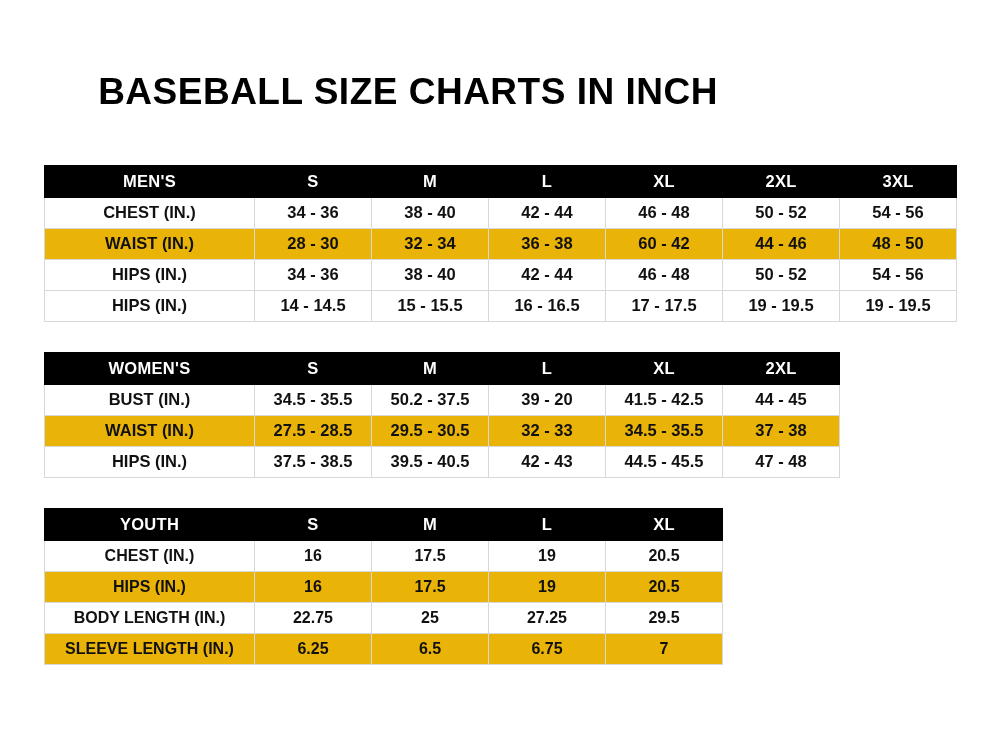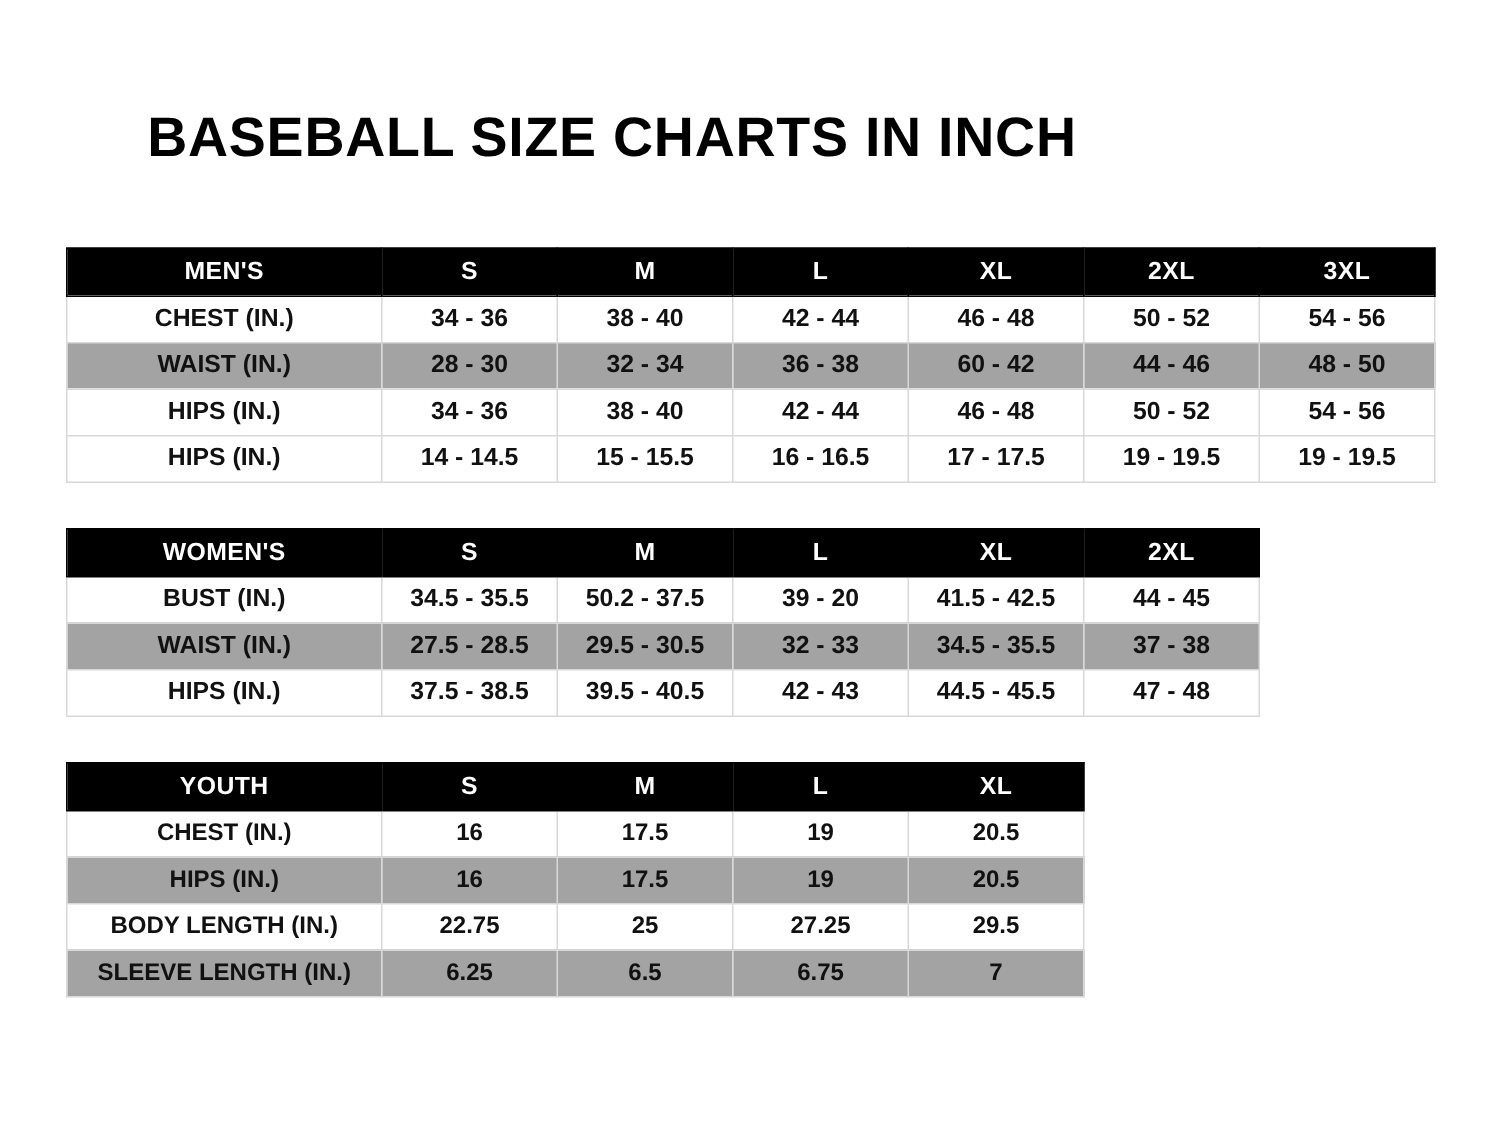--- a/index.html
+++ b/index.html
@@ -63,21 +63,21 @@
   table.size-table thead th {
     background: #000000;
     color: #ffffff;
     border: 1px solid #000000;
     font-size: 16.5px;
     letter-spacing: 0.3px;
     height: 32px;
   }
 
   tbody tr.alt td {
-    background: #a3a3a3;
+    background: #eab308;
     text-align: center;
   }
 
   .row-label {
     text-align: center;
   }
 
   
   table.men   { width: 912px; }
   table.men   col.c0 { width: 210px; }

